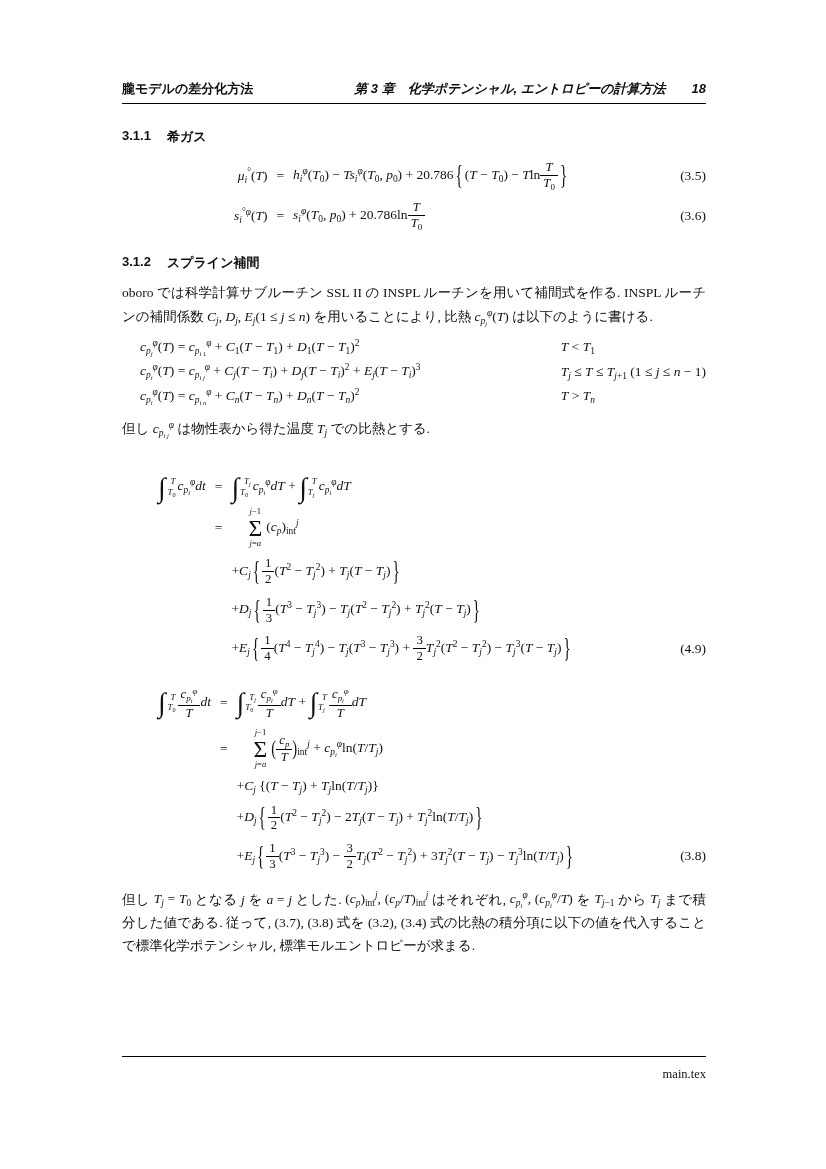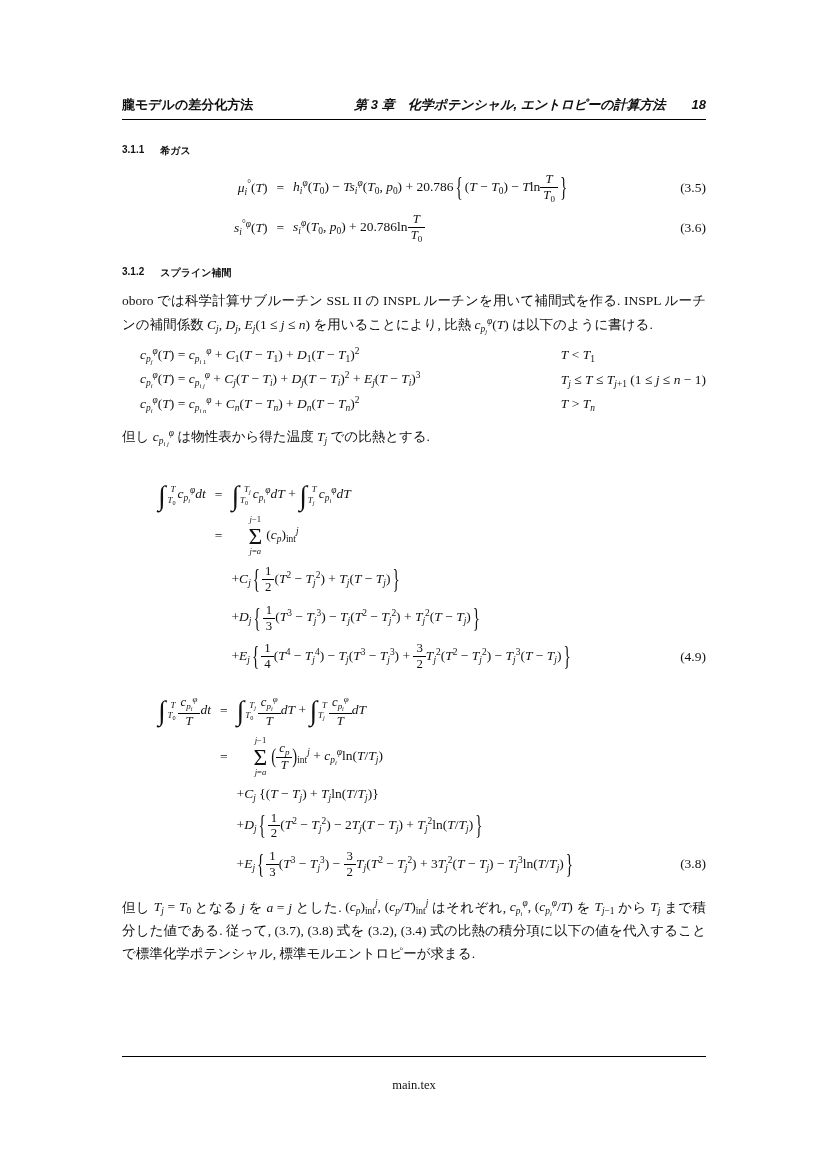--- a/index.html
+++ b/index.html
@@ -1,27 +1,27 @@
 <!DOCTYPE html>
 <html><head>
 <meta charset="utf-8">
 <style>
   html,body{margin:0;padding:0;background:#ffffff;}
   body{
     width:826px;height:1169px;position:relative;overflow:hidden;
     color:#111;font-family:"Liberation Serif",serif;font-size:13.5px;
   }
-  .content{position:absolute;left:122px;top:96px;width:584px;}
+  .content{position:absolute;left:122px;top:80px;width:584px;}
   
   .runhead{display:flex;justify-content:space-between;align-items:baseline;
     font-family:"Liberation Sans",sans-serif;font-weight:bold;font-size:13px;}
   .runhead .right-group{display:flex;align-items:baseline;gap:26px;font-style:italic;}
   .headrule{border-bottom:1.4px solid #000;margin-top:5px;}
   
-  .sec{font-family:"Liberation Sans",sans-serif;font-weight:bold;font-size:10px;
+  .sec{font-family:"Liberation Sans",sans-serif;font-weight:bold;font-size:13px;
     margin:26px 0 10px 0;display:flex;gap:16px;}
   .sec.first{margin-top:24px;}
   
   p.body{margin:0;line-height:1.7;text-align:justify;}
   p.note{margin:8px 0 0 0;line-height:1.7;}
   p.closing{margin:12px 0 0 0;line-height:1.7;text-align:justify;}
   
   table.eqn{border-collapse:collapse;}
   table.eqn td{padding:4px 0;vertical-align:middle;white-space:nowrap;}
   td.lhs{text-align:right;}
@@ -51,22 +51,22 @@
   .ihi{margin-left:0.45em;margin-top:0.05em;}
   .ilo{margin-bottom:0.05em;}
   .sum{display:inline-flex;flex-direction:column;align-items:center;vertical-align:middle;
     line-height:1;margin:0 4px 0 17px;}
   .shi,.slo{font-size:64%;line-height:1.1;}
   .sig{font-size:175%;line-height:0.95;font-style:normal;}
   .bigb{display:inline-block;transform:scaleY(1.85);font-size:112%;vertical-align:middle;padding:0 2px;font-style:normal;}
   .bigp{display:inline-block;transform:scaleY(1.5);font-size:108%;vertical-align:middle;font-style:normal;}
   
   .footer{position:absolute;left:122px;width:584px;top:1056px;
-    border-top:1.3px solid #000;padding-top:21px;display:flex;
-    justify-content:center;font-size:12.5px;}
+    border-top:1.3px solid #000;padding-top:10px;display:flex;
+    justify-content:flex-end;font-size:12.5px;}
 </style>
 </head>
 <body>
 
 <div class="content">
 
   <div class="runhead">
     <span>朧モデルの差分化方法</span>
     <span class="right-group">
       <span>第 3 章　化学ポテンシャル, エントロピーの計算方法</span>

